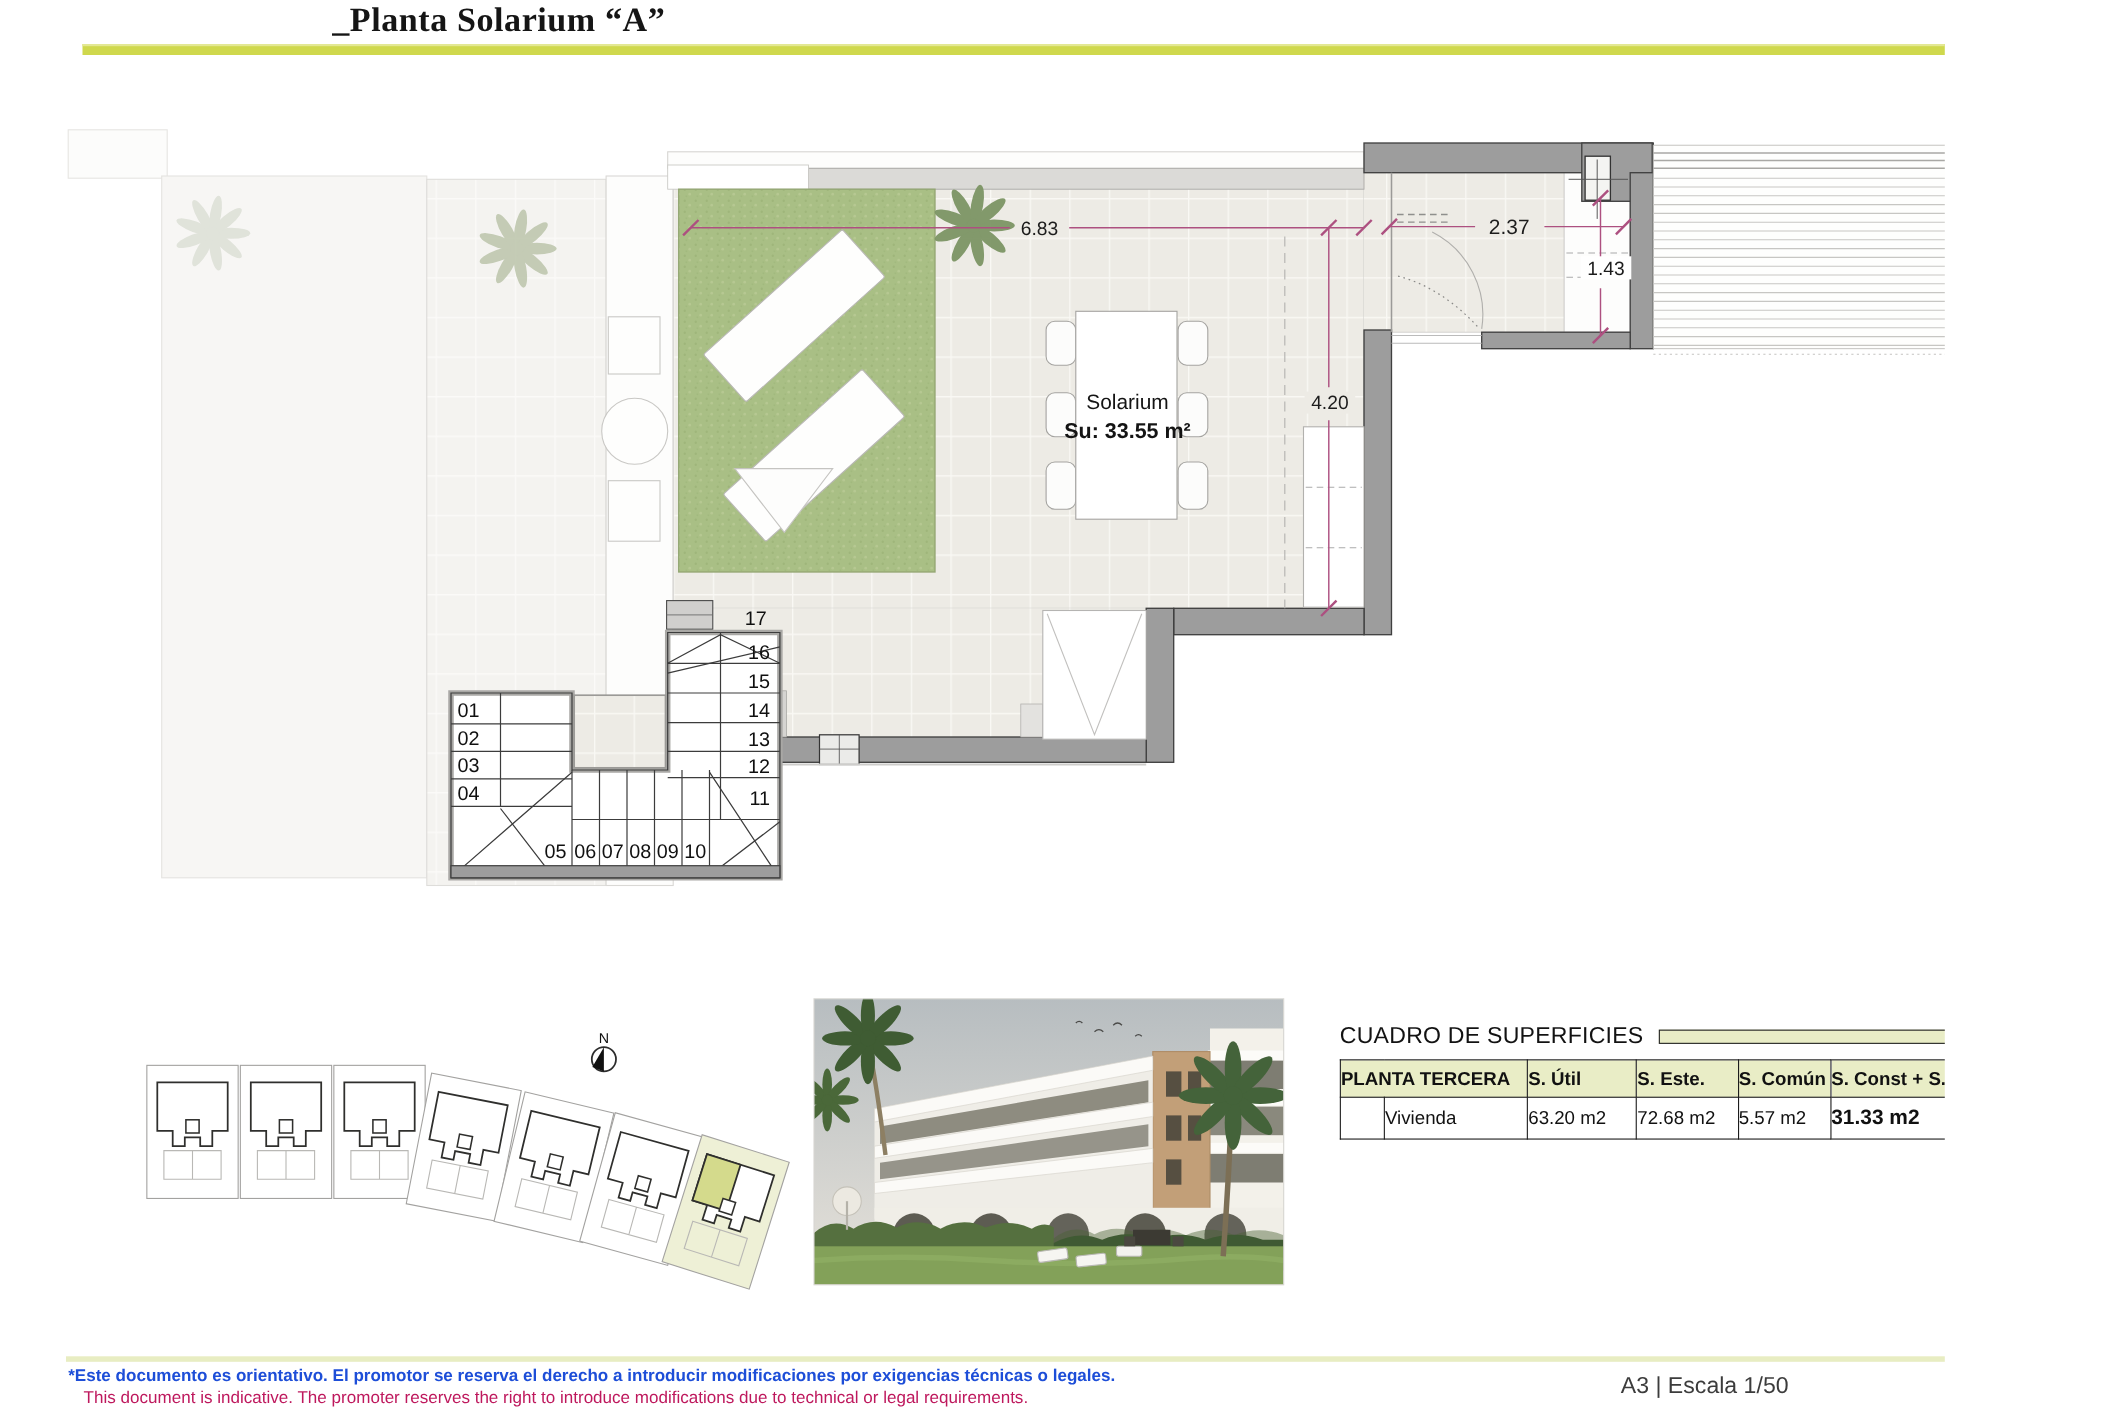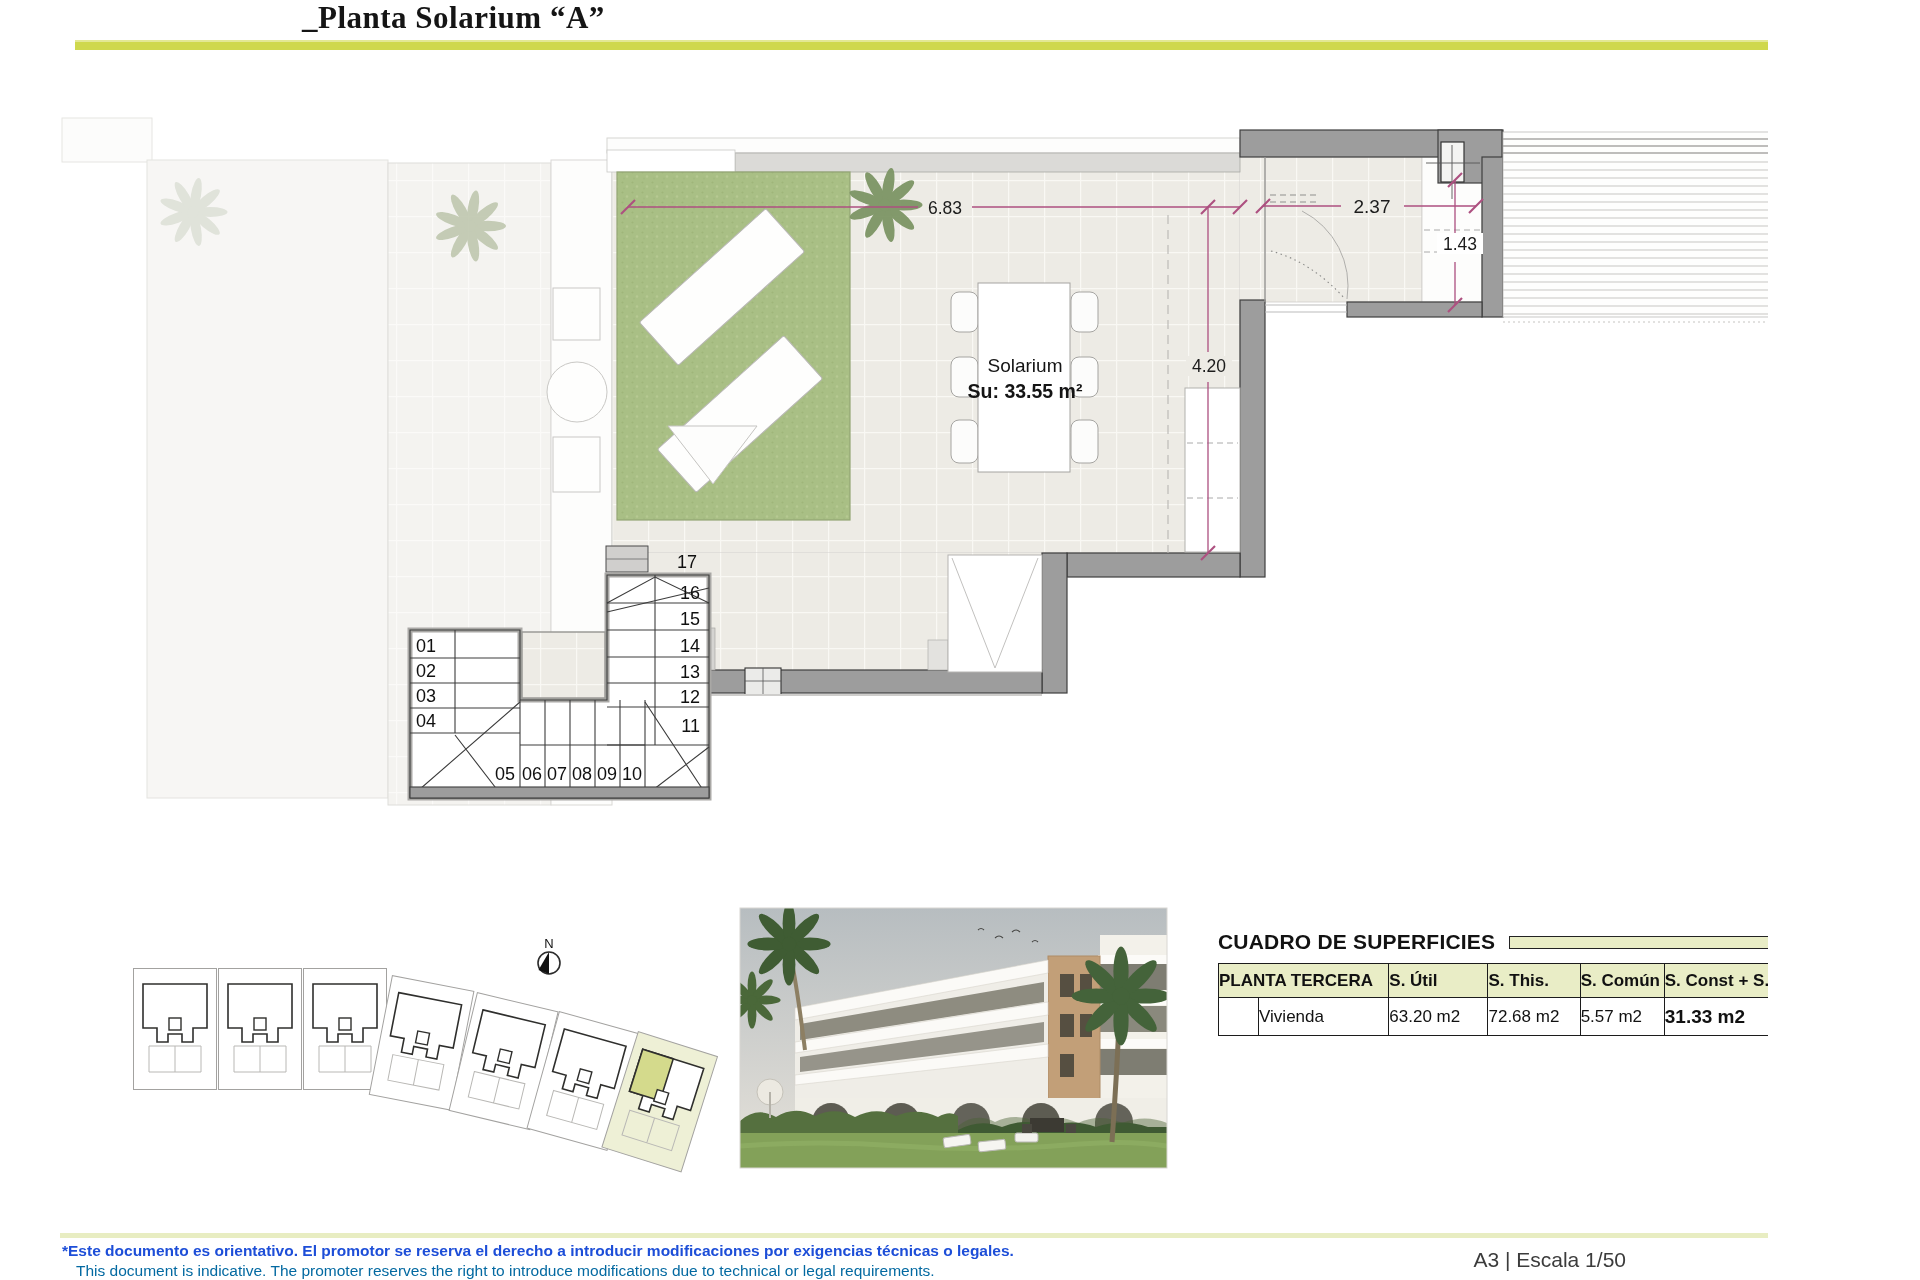--- a/index.html
+++ b/index.html
@@ -6,32 +6,32 @@
   .page{position:relative;width:1768px;height:1280px;background:#ffffff;overflow:hidden;
         font-family:"Liberation Sans",sans-serif;color:#111;}
   .sheet-title{position:absolute;left:302px;top:0px;font-family:"Liberation Serif",serif;
         font-weight:700;font-size:31px;letter-spacing:.5px;color:#151515;}
   .accent-line{position:absolute;left:75px;top:40px;width:1780px;height:8px;
         background:#cfd84d;border-top:2px solid #e3e894;}
   svg text{font-family:"Liberation Sans",sans-serif;}
   
   .surf{position:absolute;left:1218px;top:930px;width:572px;}
   .surf-head{display:flex;align-items:center;}
-  .surf-title{font-size:21px;font-weight:bold;color:#121212;white-space:nowrap;letter-spacing:.2px;}
+  .surf-title{font-size:21px;font-weight:normal;color:#121212;white-space:nowrap;letter-spacing:.2px;}
   .surf-bar{flex:1;height:11px;margin-left:14px;background:#e9edc6;border:1.5px solid #222;}
   .surf table{border-collapse:collapse;margin-top:9px;width:565px;table-layout:fixed;}
   .surf th,.surf td{border:1.6px solid #1c1c1c;font-size:17px;text-align:left;
         padding:0;height:33px;overflow:hidden;white-space:nowrap;}
   .surf th{background:#e9edc6;font-weight:bold;}
   .surf td{height:37px;}
   .surf .tot{font-weight:bold;font-size:19px;}
   
   .f-line{position:absolute;left:60px;top:1233px;width:1800px;height:5px;background:#e8edc2;}
   .f-es{position:absolute;left:62px;top:1242px;font-size:15.5px;font-weight:bold;color:#1d4ed8;}
-  .f-en{position:absolute;left:76px;top:1262px;font-size:15.5px;color:#0369a1;}
+  .f-en{position:absolute;left:76px;top:1262px;font-size:15.5px;color:#be185d;}
   .f-sheet{position:absolute;right:142px;top:1248px;font-size:21px;color:#3c3c3c;}
 </style>
 </head>
 <body>
 
 <div class="page">
 
   <div class="sheet-title">_Planta Solarium “A”</div>
   <div class="accent-line"></div>
 
@@ -351,21 +351,21 @@
           <col style="width:130px">
           <col style="width:99px">
         <col style="width:92px">
           <col style="width:84px">
           <col style="width:118px">
       </colgroup>
       <tbody>
           <tr>
         <th colspan="2">PLANTA TERCERA</th>
         <th>S. Útil</th>
-        <th>S. This.</th>
+        <th>S. Este.</th>
         <th>S. Común</th>
         <th>S. Const + S.C</th>
       </tr>
       <tr>
         <td></td>
         <td>Vivienda</td>
         <td>63.20 m2</td>
         <td>72.68 m2</td>
         <td>5.57 m2</td>
         <td class="tot">31.33 m2</td>

